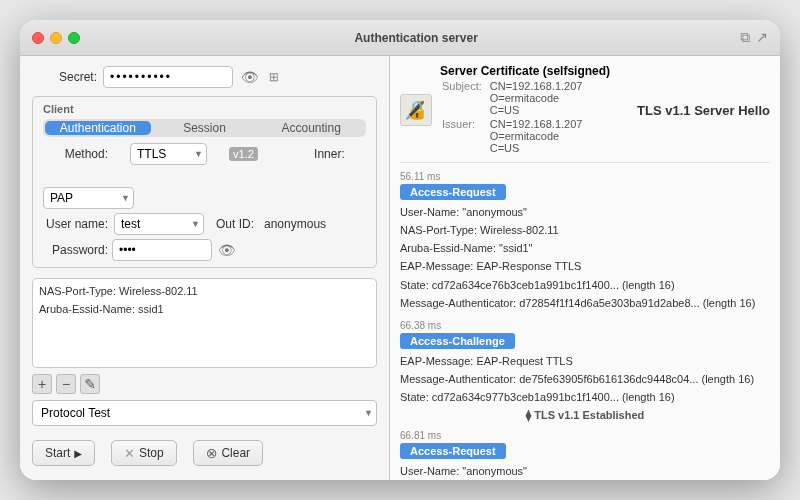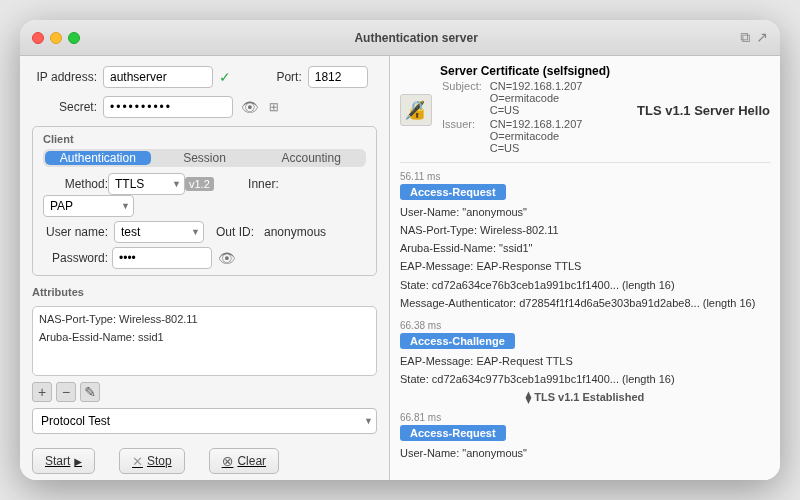--- a/index.html
+++ b/index.html
@@ -137,21 +137,21 @@
       cursor: pointer;
       background: transparent;
       color: #555;
     }
     .tab-btn.active {
       background: #4a90e2;
       color: white;
       font-weight: 500;
     }
     
-    .method-row { display: flex; align-items: center; gap: 0; flex-wrap: wrap; }
+    .method-row { display: flex; align-items: center; gap: 22px; flex-wrap: wrap; }
     .select-wrap {
       position: relative;
       display: inline-block;
     }
     .form-select {
       height: 22px;
       border: 1px solid #c0c0c0;
       border-radius: 4px;
       padding: 0 18px 0 6px;
       font-size: 12px;
@@ -232,24 +232,23 @@
       padding: 0 18px 0 8px;
       font-size: 12px;
       background: white;
       appearance: none;
       cursor: pointer;
     }
     
     .bottom-bar {
       display: flex;
       align-items: center;
-      gap: 24px;
+      gap: 16px;
       margin-top: 4px;
       padding-top: 4px;
-      text-decoration: underline;
     }
     .action-btn {
       display: flex;
       align-items: center;
       gap: 4px;
       height: 26px;
       padding: 0 12px;
       border-radius: 5px;
       border: 1px solid #bbb;
       background: linear-gradient(to bottom, #f8f8f8, #e8e8e8);
@@ -341,27 +340,20 @@
     <div class="title-icons">
       <span class="title-icon">⧉</span>
       <span class="title-icon">↗</span>
     </div>
   </div>
 
   <div class="content">
 
     <div class="left-panel">
 
-      <div class="form-row">
-        <span class="form-label">IP address:</span>
-        <input class="form-input ip-input" type="text" value="authserver" style="">
-        <span class="checkmark">✓</span>
-        <span class="form-label">Port:</span>
-        <input class="form-input port-input" type="text" value="1812" style="">
-      </div>
 
       <div class="form-row">
         <span class="form-label">Secret:</span>
         <input class="form-input secret-input" type="password" value="1234567890" style="">
         <button class="icon-btn">👁</button>
         <button class="icon-btn copy-btn">⊞</button>
       </div>
 
       <div class="client-section">
         <div class="client-label">Client</div>
@@ -406,21 +398,20 @@
           <span class="outid-value" style="margin-left:4px;">anonymous</span>
         </div>
 
         <div class="form-row password-row" style="margin-top:4px;">
           <span class="form-label">Password:</span>
           <input class="form-input" type="password" style="width: 100px;" value="test">
           <button class="icon-btn">👁</button>
         </div>
       </div>
 
-      <div class="section-label">Attributes</div>
       <div class="attributes-box">
         <div class="attr-line">NAS-Port-Type: Wireless-802.11</div>
         <div class="attr-line">Aruba-Essid-Name: ssid1</div>
       </div>
       <div class="attr-buttons">
         <button class="attr-btn">+</button>
         <button class="attr-btn">−</button>
         <button class="attr-btn">✎</button>
       </div>
 
@@ -482,20 +473,21 @@
           <div>State: cd72a634ce76b3ceb1a991bc1f1400... (length 16)</div>
           <div>Message-Authenticator: d72854f1f14d6a5e303ba91d2abe8... (length 16)</div>
         </div>
       </div>
 
       <div class="packet-block">
         <div class="timestamp">66.38 ms</div>
         <div class="packet-label challenge">Access-Challenge</div>
         <div class="packet-content">
           <div>EAP-Message: EAP-Request TTLS</div>
+          <div>Message-Authenticator: de75fe63905f6b616136dc9448c04... (length 16)</div>
           <div>State: cd72a634c977b3ceb1a991bc1f1400... (length 16)</div>
         </div>
         <div class="tls-established">⧫ TLS v1.1 Established</div>
       </div>
 
       <div class="packet-block">
         <div class="timestamp">66.81 ms</div>
         <div class="packet-label">Access-Request</div>
         <div class="packet-content">
           <div>User-Name: "anonymous"</div>

